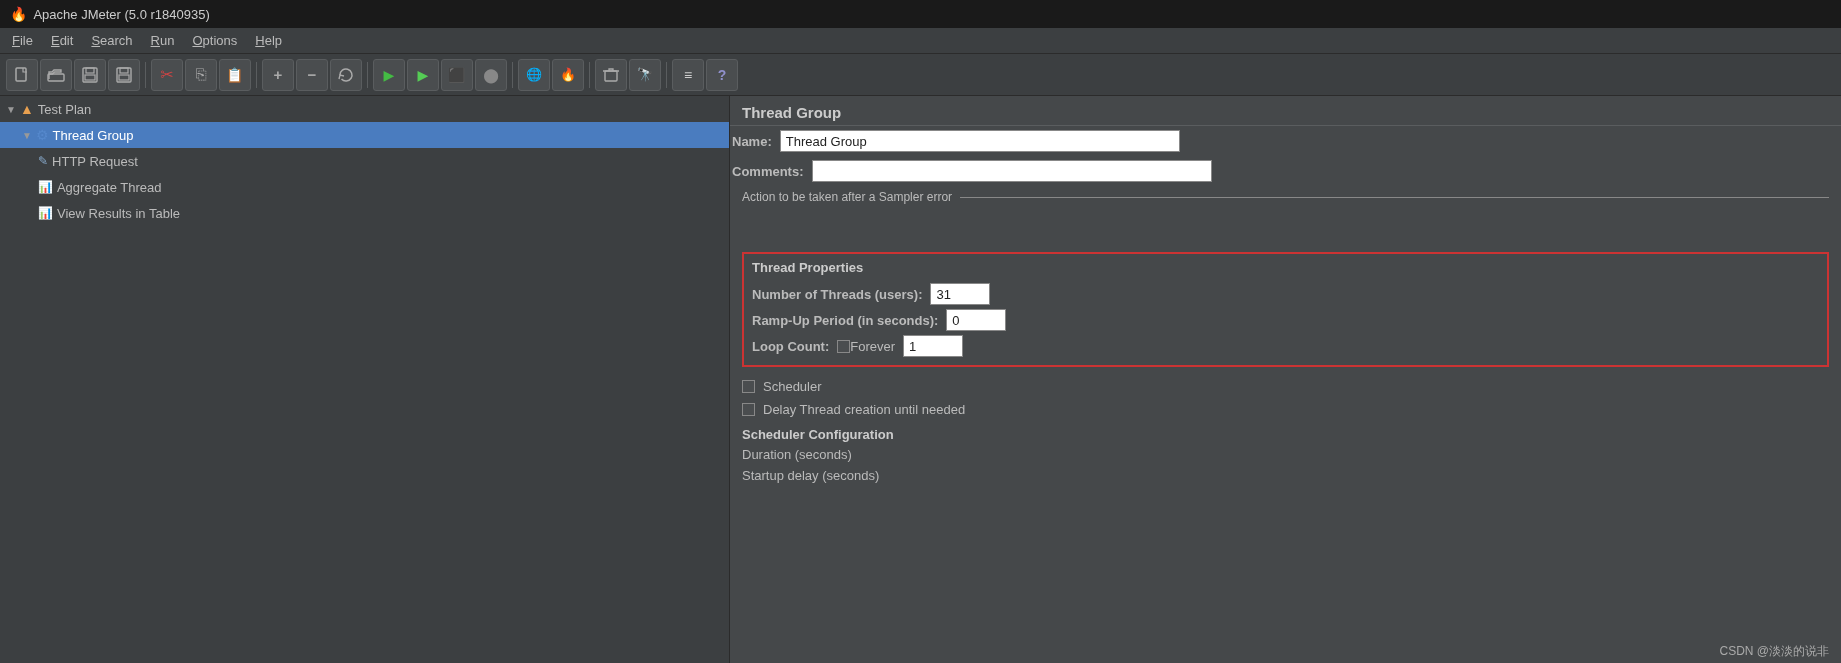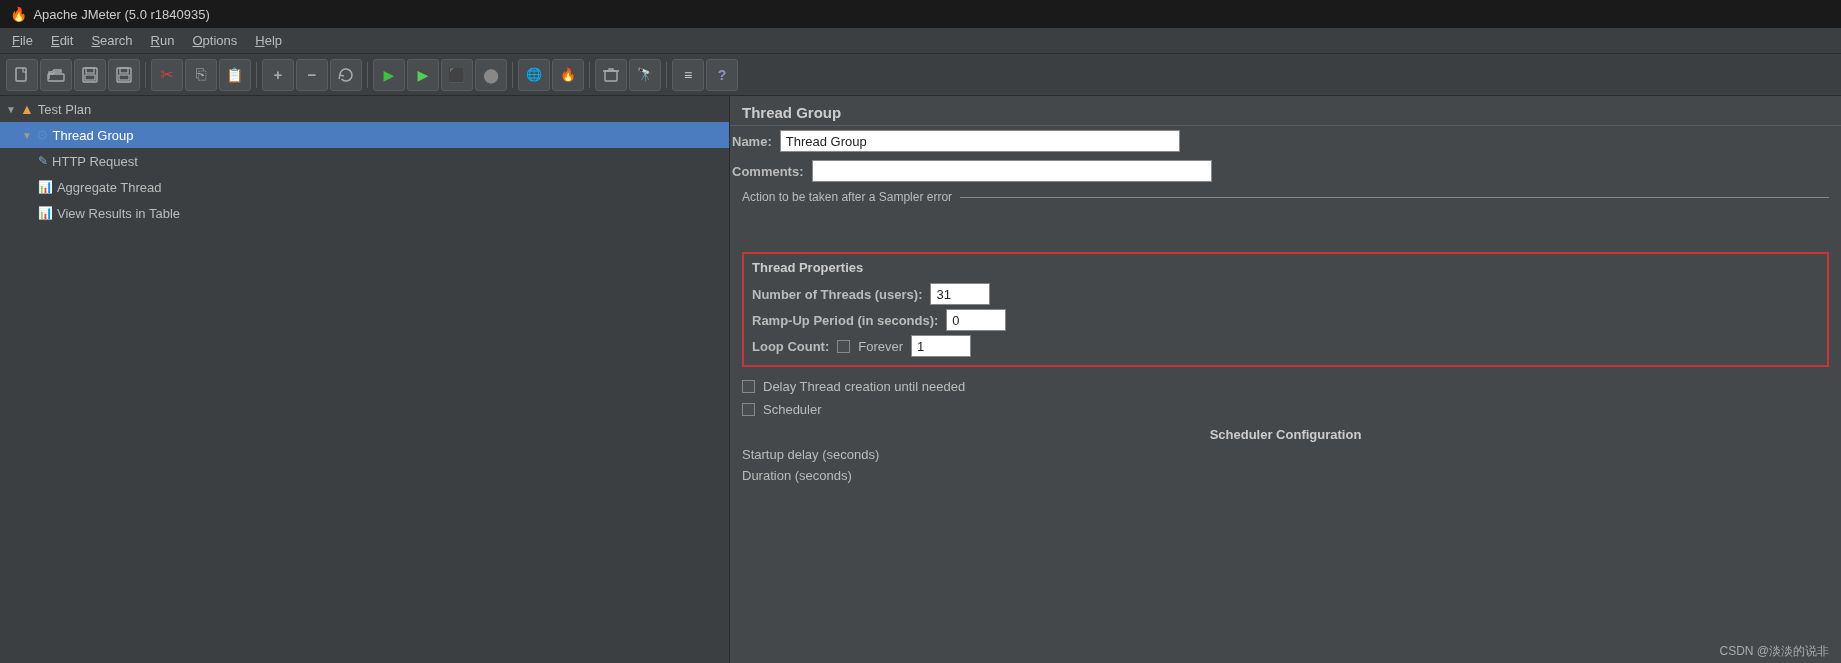--- a/index.html
+++ b/index.html
@@ -186,21 +186,21 @@
     .thread-prop-row {
       display: flex;
       align-items: center;
       padding: 2px 0;
       gap: 8px;
       min-height: 26px;
     }
     .checkbox-area {
       display: flex;
       align-items: center;
-      gap: 8px;
+      gap: 0;
       text-align: right;
     }
     .cb {
       width: 13px;
       height: 13px;
       border: 1px solid #888;
       background: #4a4d4f;
       display: inline-flex;
       align-items: center;
       justify-content: center;
@@ -213,21 +213,20 @@
       gap: 8px;
     }
     .option-label {
       color: #bbb;
     }
 
     .scheduler-config-title {
       font-weight: bold;
       color: #ccc;
       padding: 6px 12px 2px 12px;
-      text-align: center;
     }
     .scheduler-prop-row {
       padding: 3px 12px;
       color: #bbb;
     }
 
     
     .watermark {
       position: fixed;
       bottom: 3px;
@@ -391,32 +390,32 @@
         <div class="checkbox-area">
           <div class="cb"></div>
           <span>Forever</span>
         </div>
         <input class="form-input-small" type="text" value="1" style="">
       </div>
     </div>
 
     <div class="option-row">
       <div class="cb"></div>
-      <span class="option-label">Delay Thread creation until needed</span>
+      <span class="option-label">Scheduler</span>
     </div>
 
     <div class="option-row">
       <div class="cb"></div>
-      <span class="option-label">Scheduler</span>
+      <span class="option-label">Delay Thread creation until needed</span>
     </div>
 
     <div class="scheduler-config-title">Scheduler Configuration</div>
     <div class="scheduler-prop-row">
+      <span>Duration (seconds)</span>
+    </div>
+    <div class="scheduler-prop-row">
       <span>Startup delay (seconds)</span>
     </div>
-    <div class="scheduler-prop-row">
-      <span>Duration (seconds)</span>
-    </div>
 
   </div>
 </div>
 
 <div class="watermark">CSDN @淡淡的说非</div>
 
 </body></html>

